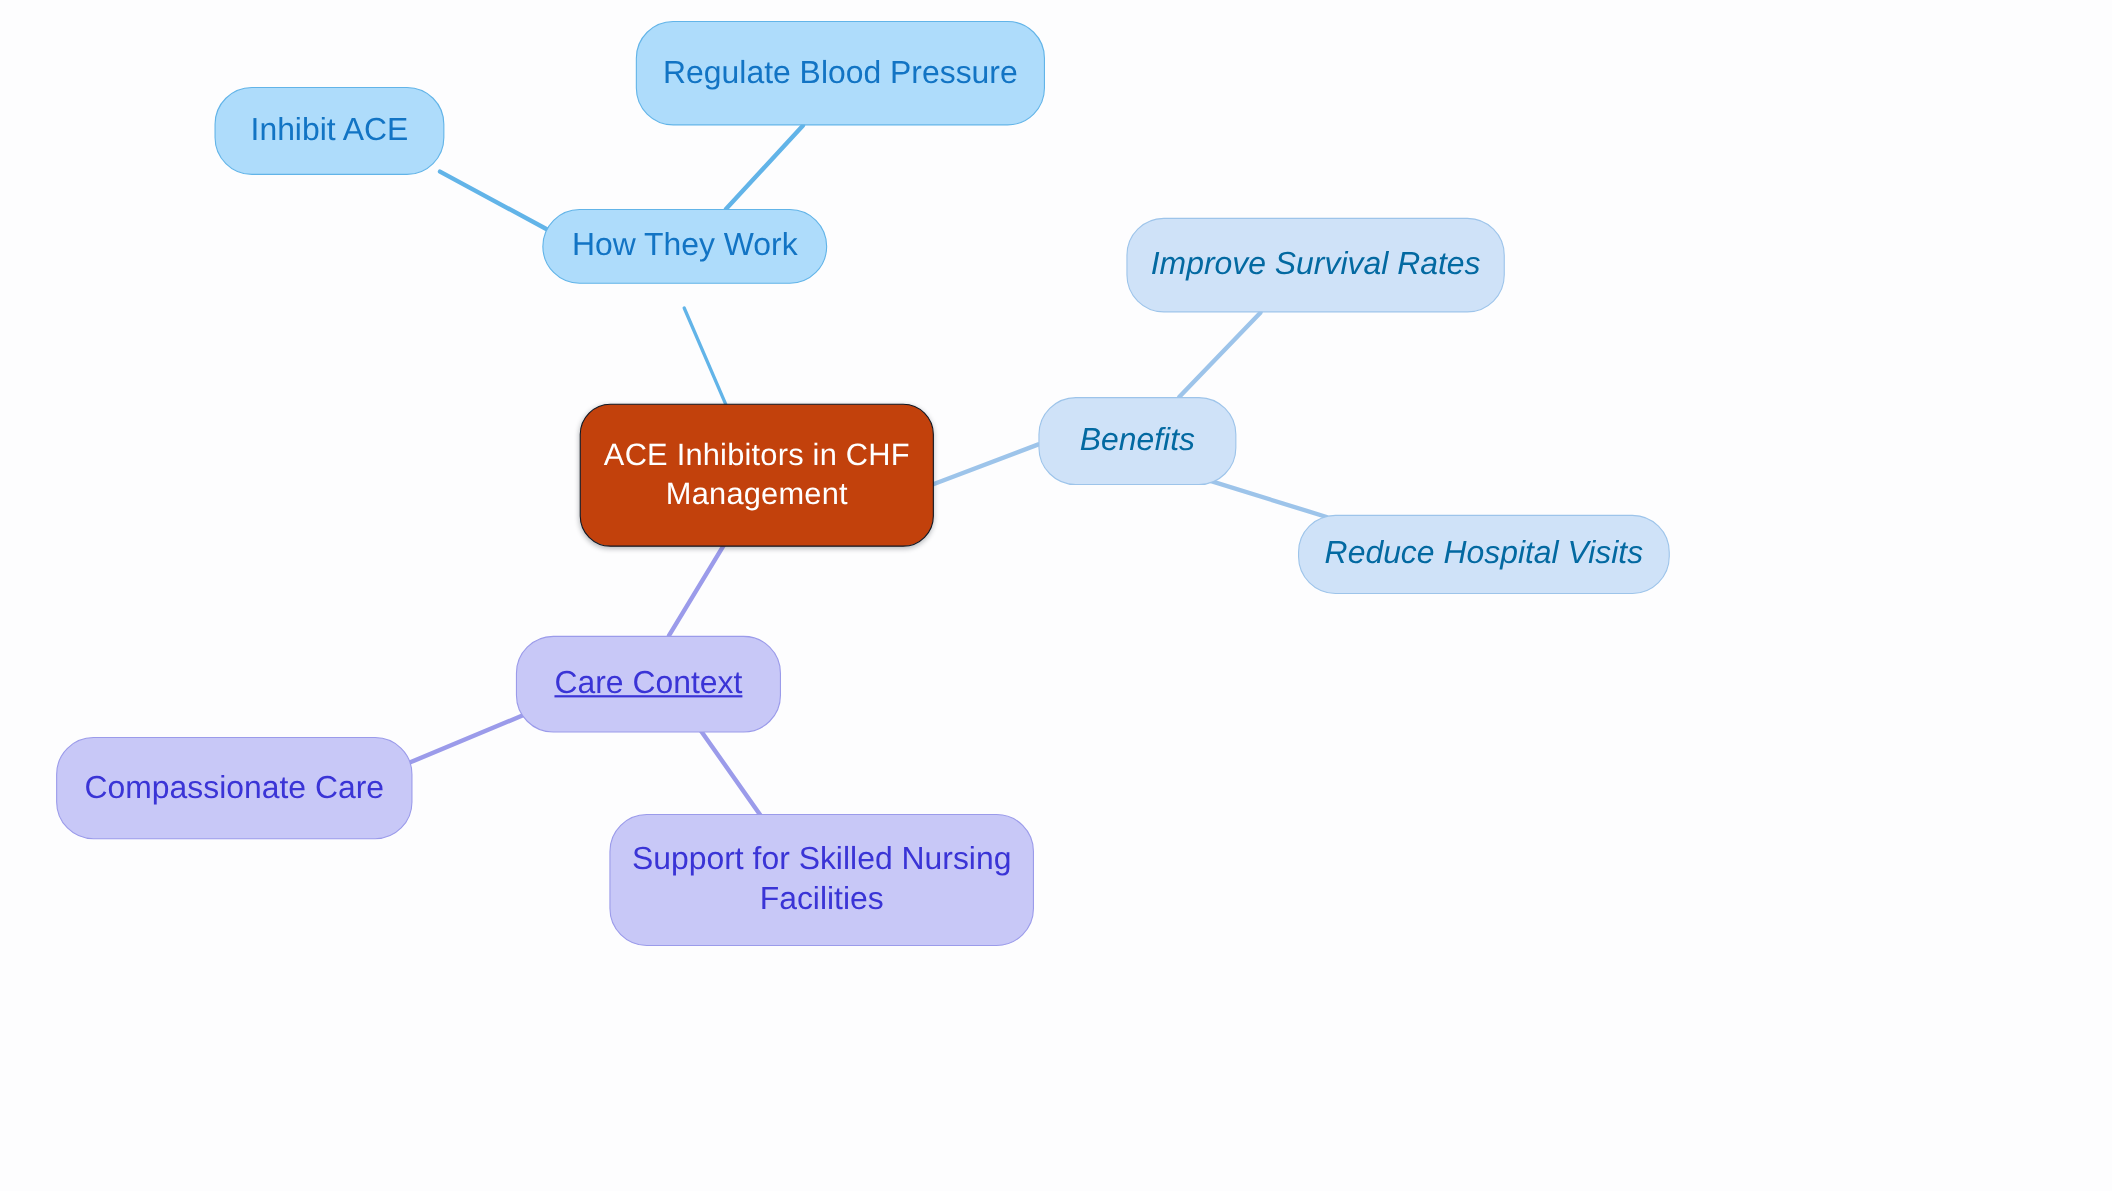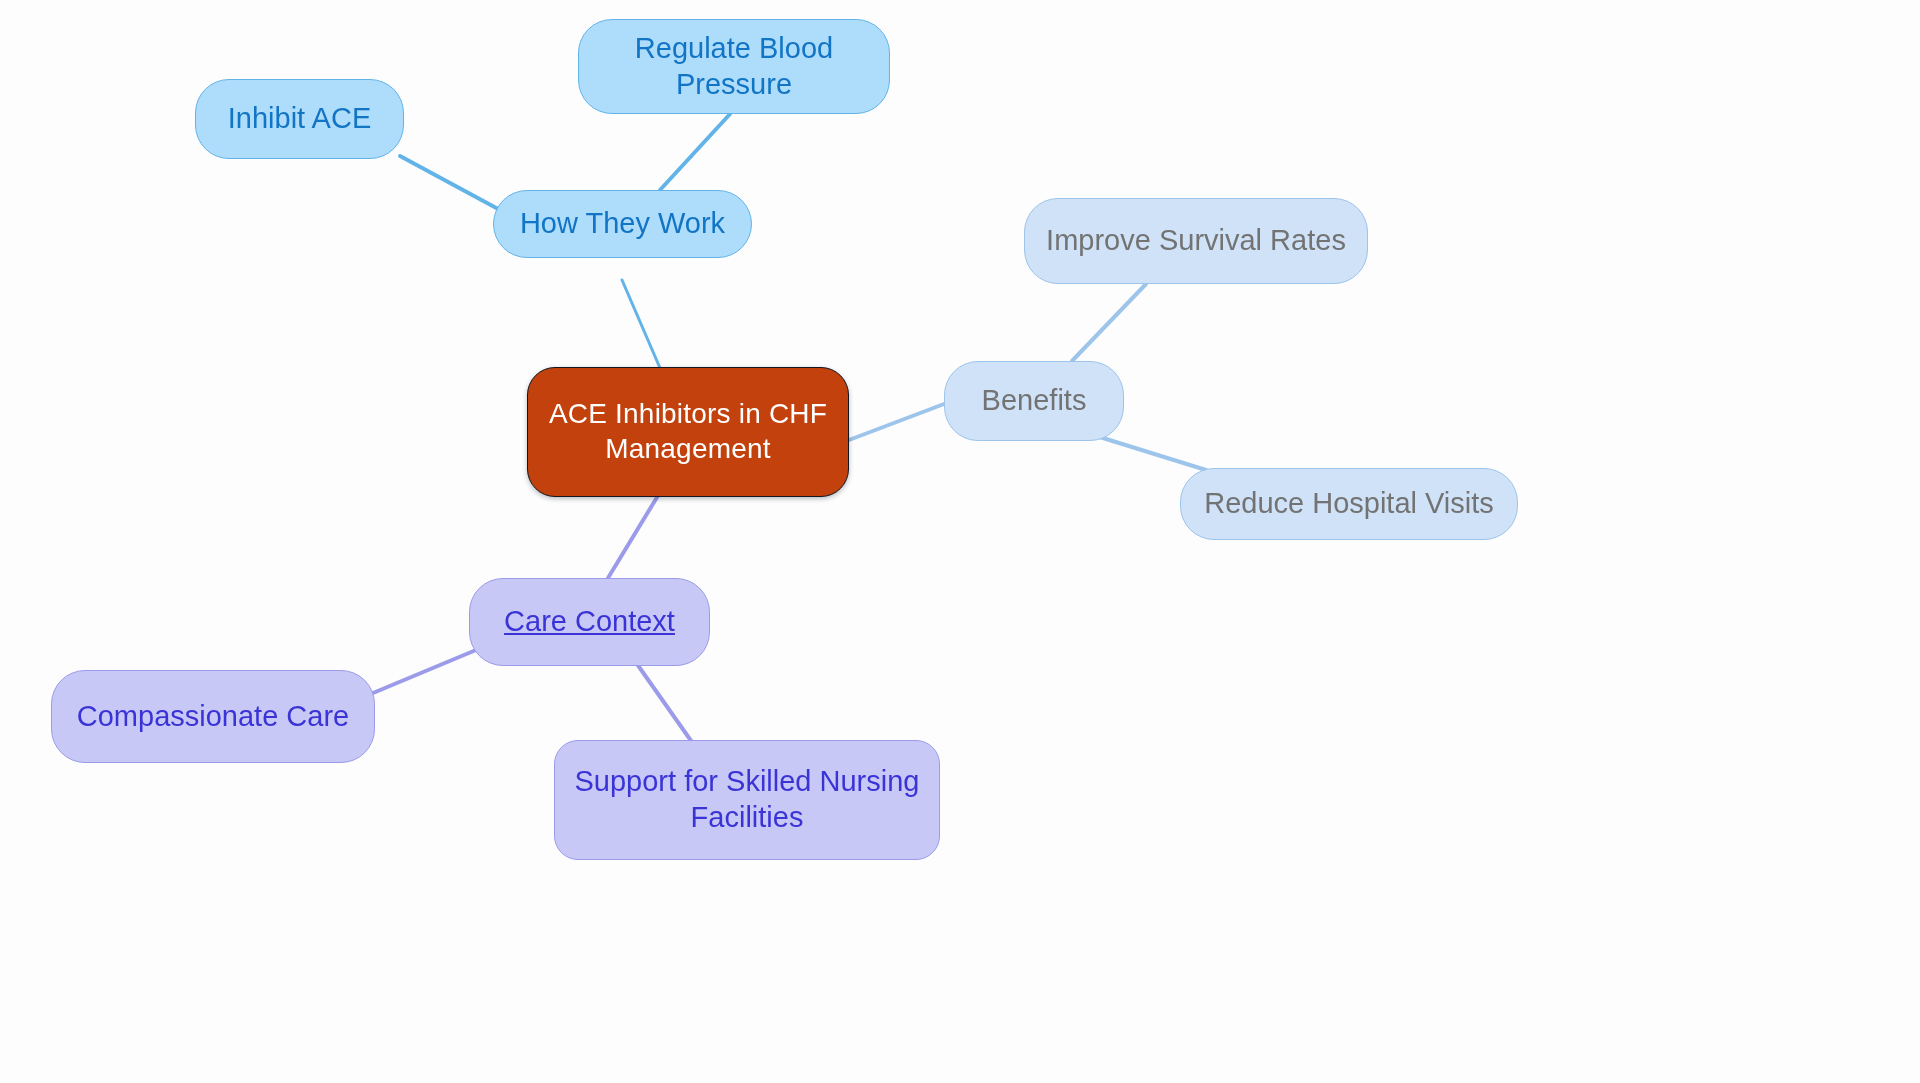--- a/index.html
+++ b/index.html
@@ -41,22 +41,23 @@
   }
   .node-blue {
     background:#aedcfb;
     border:1.6px solid #62b4e8;
     color:#1274c4;
     font-size:29px;
   }
   .node-paleblue {
     background:#cfe2f8;
     border:1.6px solid #9dc4ea;
-    color:#737373;
+    color:#0369a1;
     font-size:29px;
+    font-style:italic;
   }
   .node-purple {
     background:#c8c8f7;
     border:1.6px solid #9b9bea;
     color:#3a34d6;
     font-size:29px;
   }
   .node-label { display:block; width:100%; }
 </style>
 </head>
@@ -74,23 +75,23 @@
       <line x1="659" y1="494" x2="608" y2="578" stroke="#9b9bea" stroke-width="4" stroke-linecap="round"></line>
       <line x1="476" y1="650" x2="373" y2="693" stroke="#9b9bea" stroke-width="4" stroke-linecap="round"></line>
       <line x1="637" y1="664" x2="694" y2="745" stroke="#9b9bea" stroke-width="4" stroke-linecap="round"></line>
     </svg>
 
   <div id="node-layer">
       <div class="node node-root" style="left: 527px; top: 367px; width: 322px; height: 130px;"><span class="node-label">ACE Inhibitors in CHF
 Management</span></div>
       <div class="node node-blue" style="left: 493px; top: 190px; width: 259px; height: 68px;"><span class="node-label">How They Work</span></div>
       <div class="node node-blue" style="left: 195px; top: 79px; width: 209px; height: 80px;"><span class="node-label">Inhibit ACE</span></div>
-      <div class="node node-blue" style="left: 578px; top: 19px; width: 312px; height: 95px;"><span class="node-label">Regulate Blood Pressure</span></div>
+      <div class="node node-blue" style="left: 578px; top: 19px; width: 372px; height: 95px;"><span class="node-label">Regulate Blood Pressure</span></div>
       <div class="node node-paleblue" style="left: 944px; top: 361px; width: 180px; height: 80px;"><span class="node-label">Benefits</span></div>
       <div class="node node-paleblue" style="left: 1024px; top: 198px; width: 344px; height: 86px;"><span class="node-label">Improve Survival Rates</span></div>
       <div class="node node-paleblue" style="left: 1180px; top: 468px; width: 338px; height: 72px;"><span class="node-label">Reduce Hospital Visits</span></div>
       <div class="node node-purple" style="left: 469px; top: 578px; width: 241px; height: 88px; text-decoration: underline;"><span class="node-label">Care Context</span></div>
       <div class="node node-purple" style="left: 51px; top: 670px; width: 324px; height: 93px;"><span class="node-label">Compassionate Care</span></div>
-      <div class="node node-purple" style="left: 554px; top: 740px; width: 386px; height: 120px; border-radius: 24px;"><span class="node-label">Support for Skilled Nursing
+      <div class="node node-purple" style="left: 554px; top: 740px; width: 386px; height: 120px;"><span class="node-label">Support for Skilled Nursing
 Facilities</span></div>
     </div>
 
 </div>
 
 </body></html>

